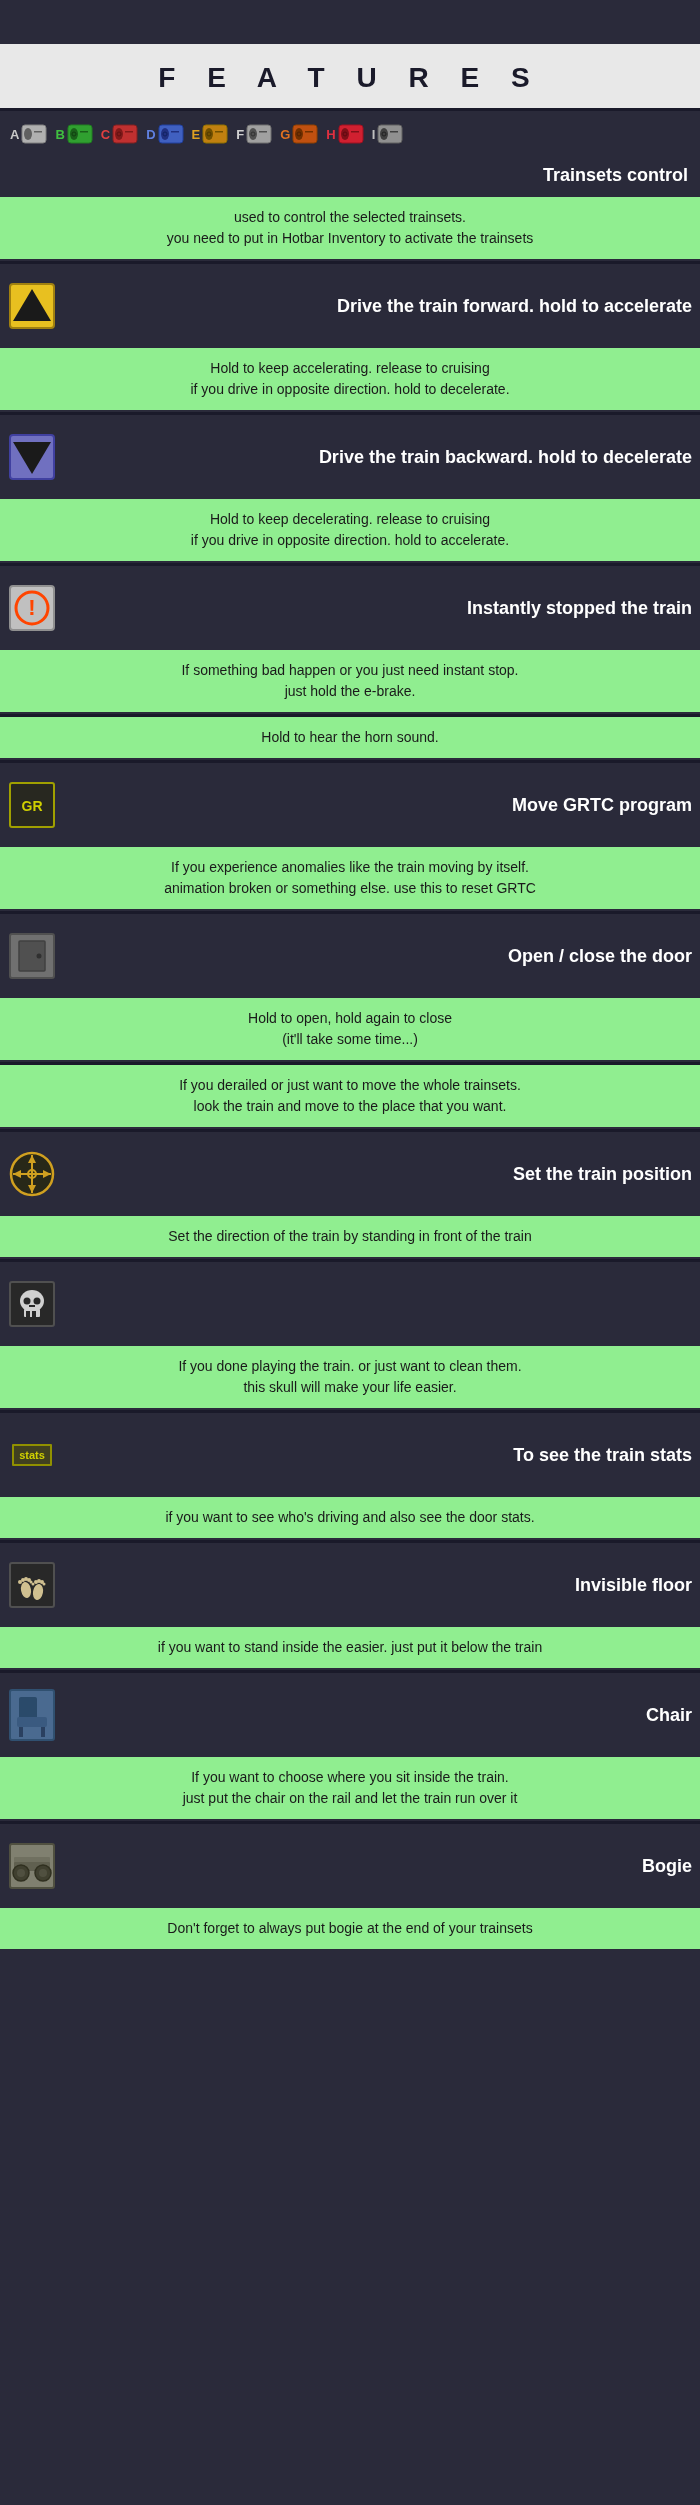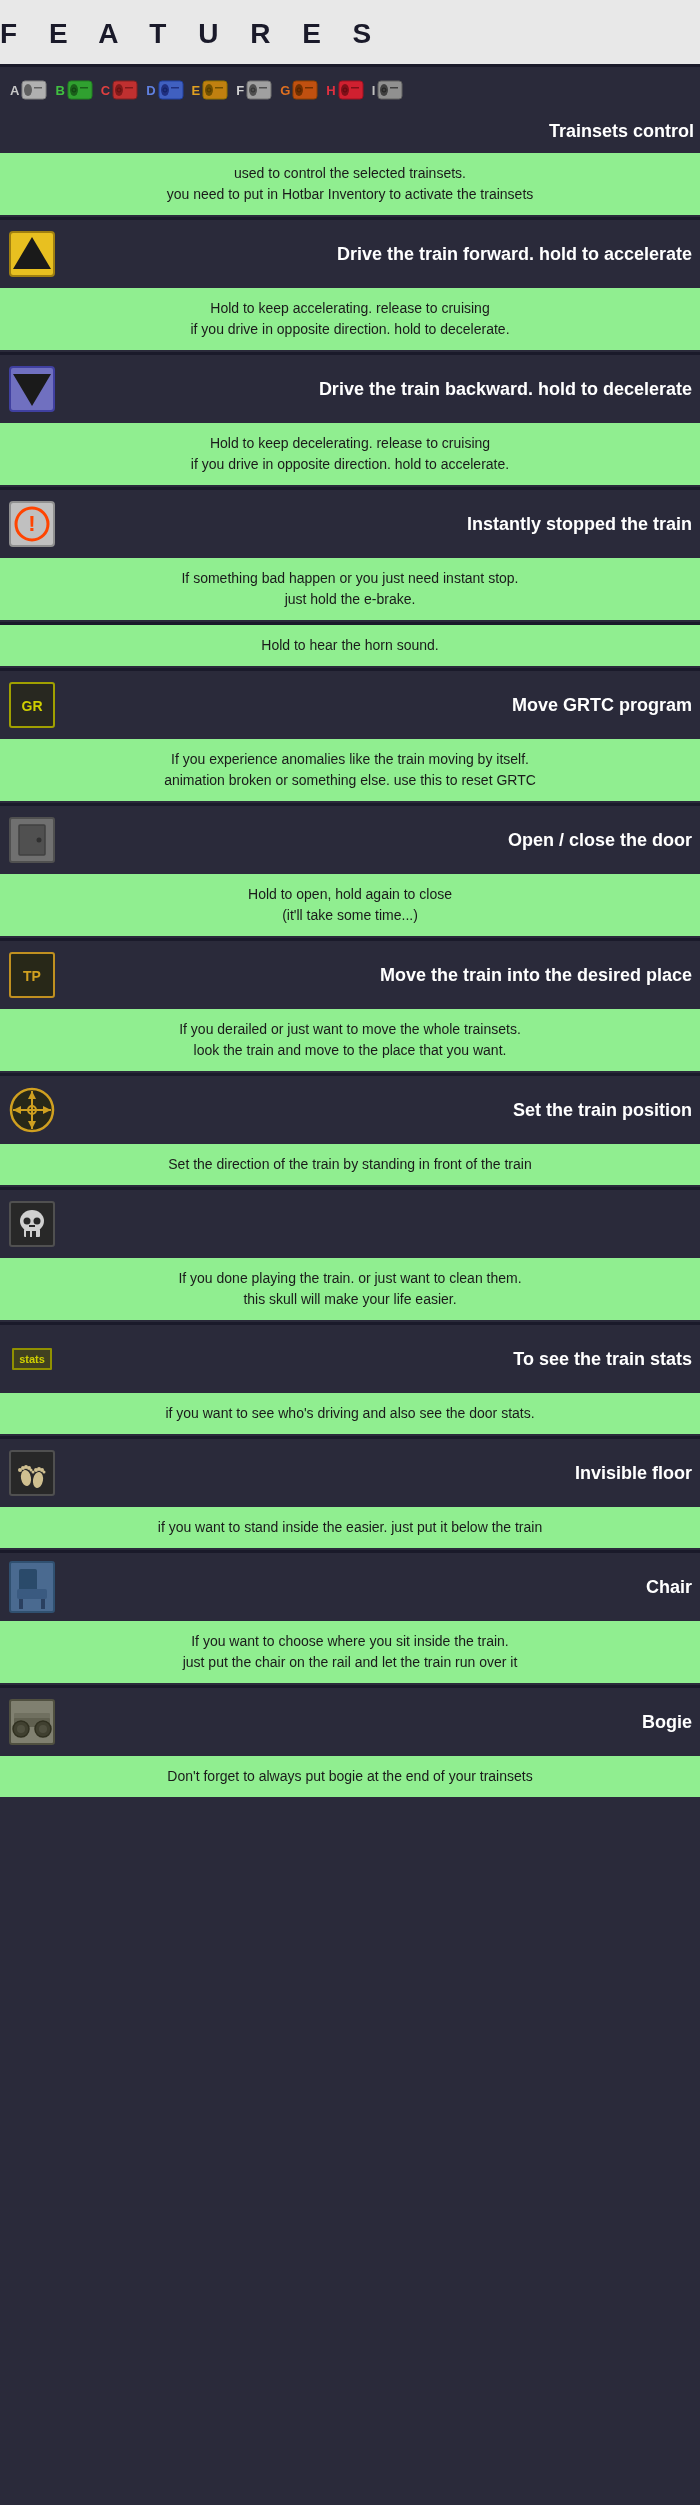--- a/index.html
+++ b/index.html
@@ -5,26 +5,28 @@
     * { margin: 0; padding: 0; box-sizing: border-box; }
     body {
       width: 700px;
       background: #2a2a3a;
       font-family: Arial, sans-serif;
       color: #000;
     }
 
     .page-title {
       background: #e8e8e8;
+      text-align: center;
       padding: 18px 0 14px;
       letter-spacing: 12px;
       font-size: 28px;
       font-weight: 900;
       font-family: 'Arial Black', Arial, sans-serif;
       color: #1a1a2a;
+      margin-top: 44px;
     }
 
     .keys-section {
       background: #2a2a3a;
       padding: 12px 10px 8px;
       display: flex;
       align-items: center;
       gap: 2px;
     }
 
@@ -37,21 +39,21 @@
 
     
     .feature-block {
       margin-bottom: 2px;
     }
 
     .feature-header {
       background: #2a2a3a;
       display: flex;
       align-items: center;
-      padding: 10px 8px;
+      padding: 18px 8px;
       min-height: 54px;
     }
 
     .feature-icon {
       width: 48px;
       height: 48px;
       min-width: 48px;
       display: flex;
       align-items: center;
       justify-content: center;
@@ -192,21 +194,21 @@
         <rect x="2" y="2" width="24" height="18" rx="3" fill="#909090" stroke="#606060" stroke-width="1"></rect>
         <ellipse cx="8" cy="11" rx="4" ry="6" fill="#404040"></ellipse>
         <circle cx="8" cy="11" r="2" fill="none" stroke="#202020" stroke-width="1"></circle>
         <rect x="14" y="8" width="8" height="1.5" fill="#404040"></rect>
       </svg>
     </div>
   </div>
 </div>
 
 <div class="feature-block">
-  <div class="feature-header" style="justify-content: flex-start; min-height:44px; padding: 8px 6px;">
+  <div class="feature-header" style="justify-content: flex-start; min-height:44px; padding: 8px 12px;">
     <span class="feature-title">Trainsets control</span>
   </div>
   <div class="feature-desc">
     <span>used to control the selected trainsets.<br>you need to put in Hotbar Inventory to activate the trainsets</span>
   </div>
 </div>
 
 <div class="divider"></div>
 
 <div class="feature-block">
@@ -298,29 +300,20 @@
     <span class="feature-title">Open / close the door</span>
   </div>
   <div class="feature-desc">
     <span>Hold to open, hold again to close<br>(it'll take some time...)</span>
   </div>
 </div>
 
 <div class="divider"></div>
 
 <div class="feature-block">
-  <div class="feature-header">
-    <div class="feature-icon">
-      <svg width="46" height="46">
-        <rect x="1" y="1" width="44" height="44" rx="2" fill="#282818" stroke="#c09020" stroke-width="2"></rect>
-        <text x="23" y="29" text-anchor="middle" font-size="14" font-weight="900" fill="#d0a020" font-family="Arial">TP</text>
-      </svg>
-    </div>
-    <span class="feature-title">Move the train into the desired place</span>
-  </div>
   <div class="feature-desc">
     <span>If you derailed or just want to move the whole trainsets.<br>look the train and move to the place that you want.</span>
   </div>
 </div>
 
 <div class="divider"></div>
 
 <div class="feature-block">
   <div class="feature-header">
     <div class="feature-icon">

